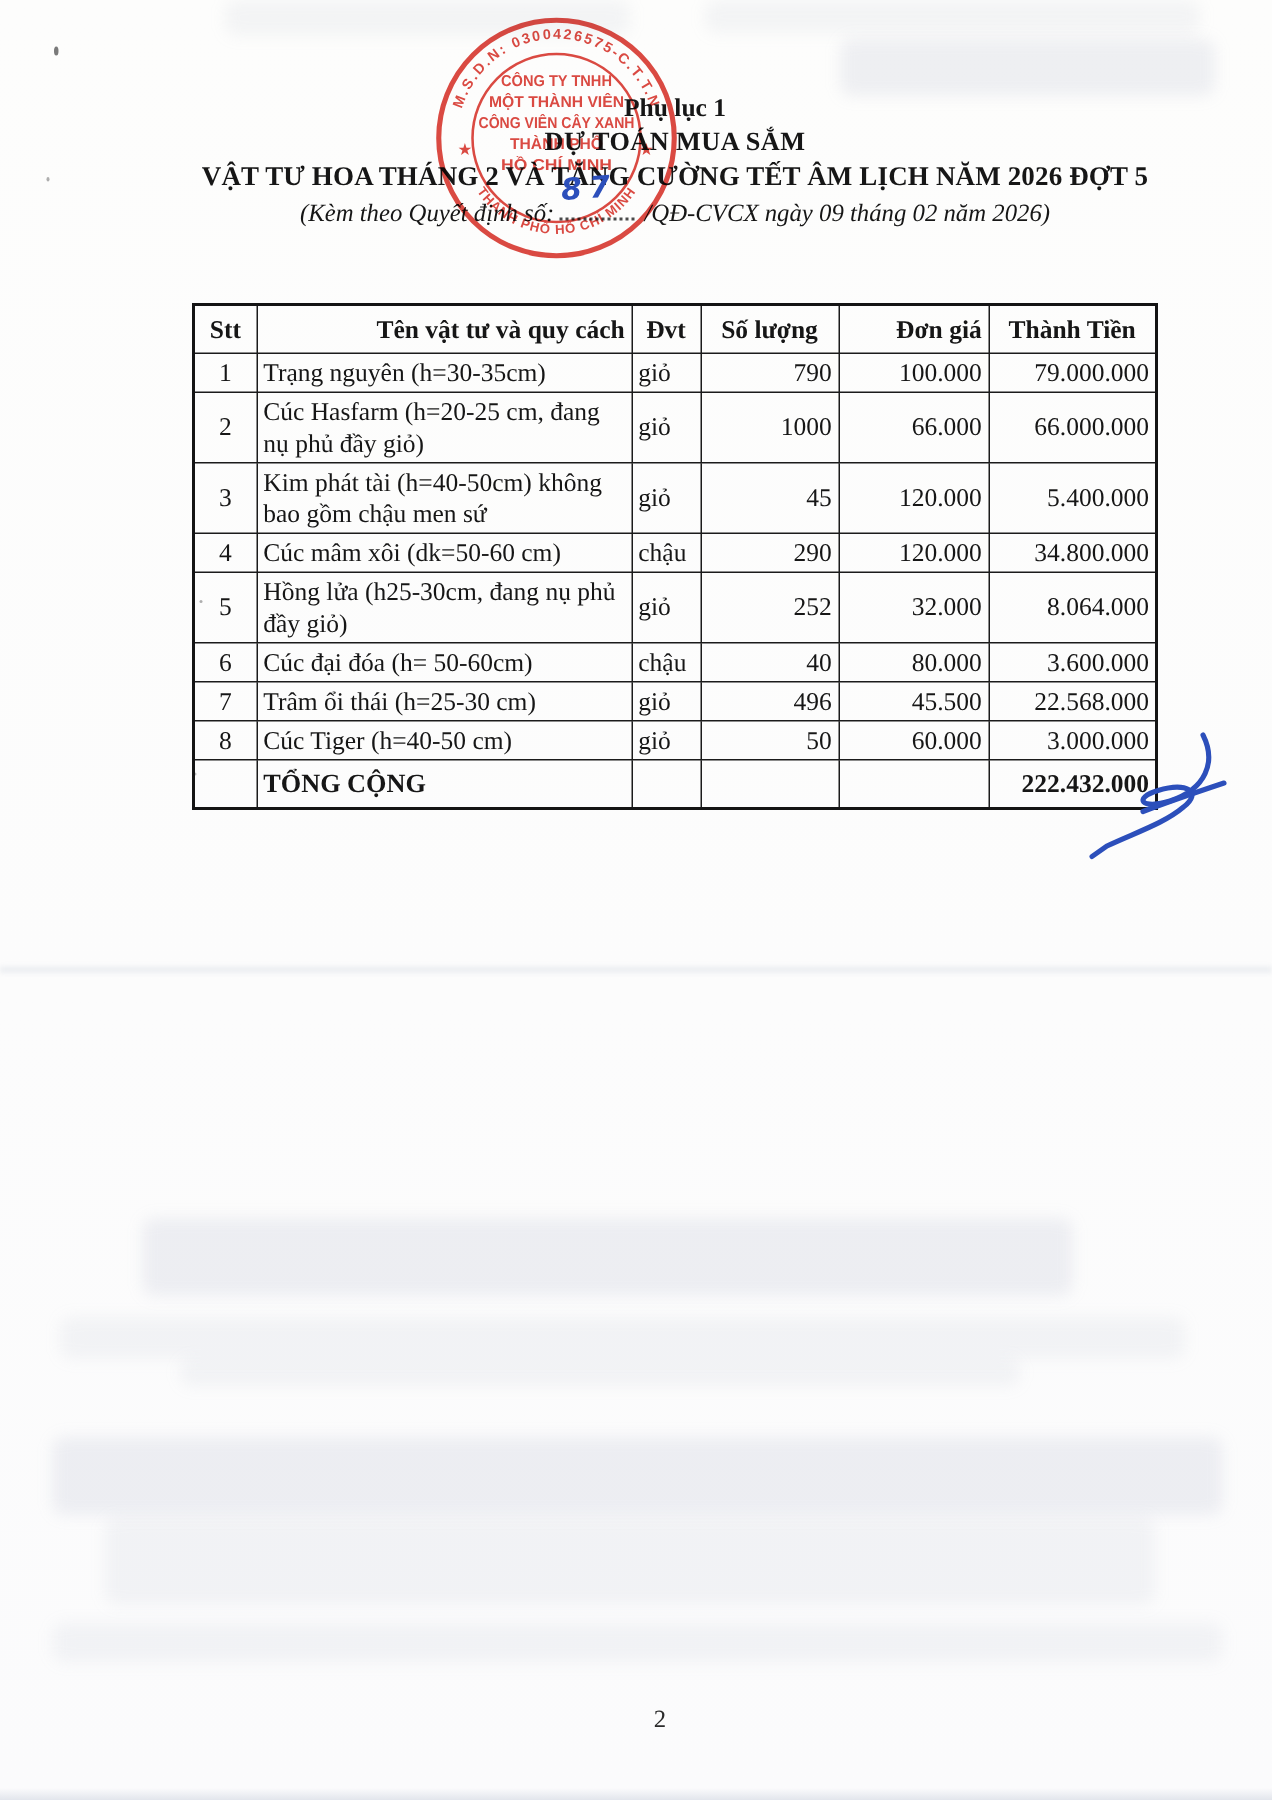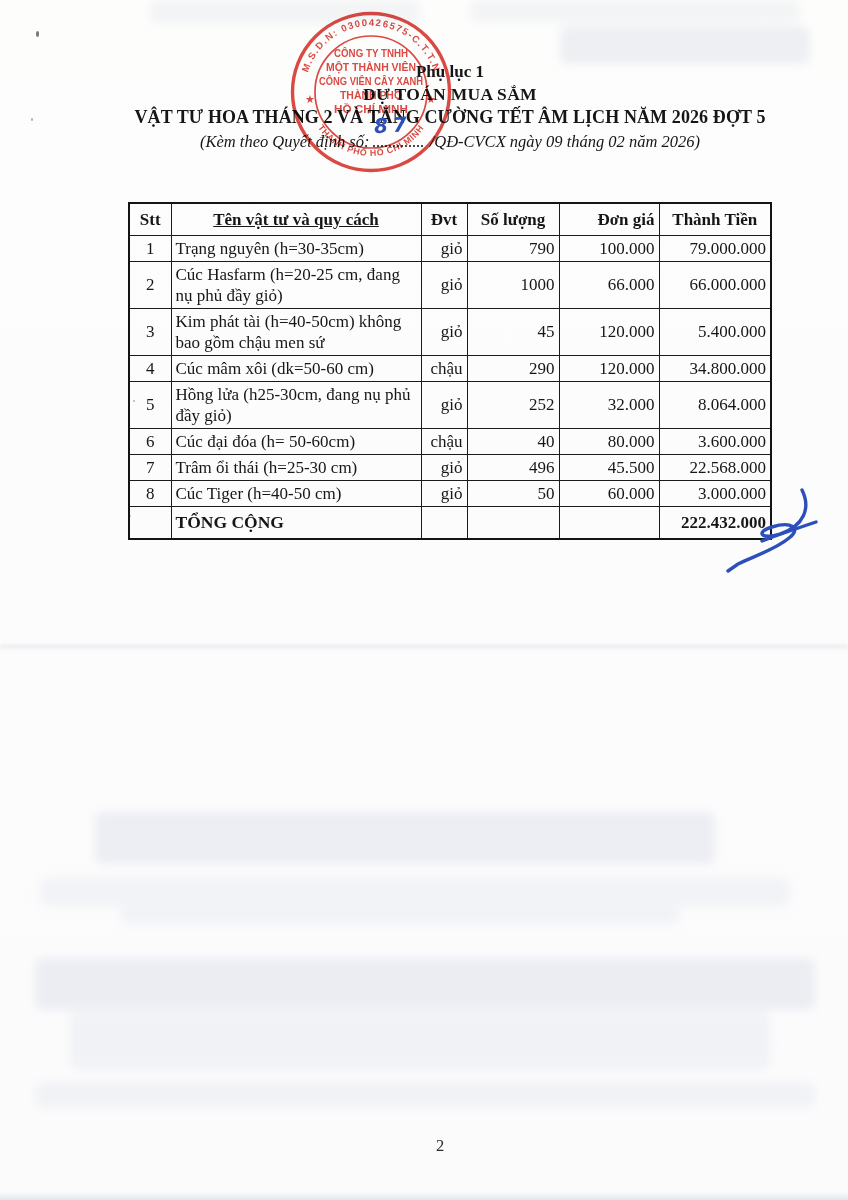--- a/index.html
+++ b/index.html
@@ -33,25 +33,25 @@
   .stamp{position:absolute;left:287px;top:8px;width:168px;height:168px;opacity:.9;mix-blend-mode:multiply;}
   .stamp text{font-family:"Liberation Sans","DejaVu Sans",sans-serif;fill:#d8362e;font-weight:bold;}
   
   table.doc{position:absolute;left:128px;top:202px;width:642px;border-collapse:collapse;table-layout:fixed;
     font-size:17px;line-height:21px;border:2.4px solid #141414;}
   table.doc th,table.doc td{border:1.6px solid #1b1b1b;padding:2px 4px;vertical-align:middle;overflow:hidden;}
   thead tr{height:32px;}
   tbody tr{height:26px;}
   tfoot tr{height:33px;}
   th{font-weight:bold;text-align:center;}
-  th.h-name{text-align:center;padding-left:8px;text-decoration:underline;}
+  th.h-name{text-align:right;padding-left:8px;}
   th.h-price{text-align:right;padding-right:10px;}
   td.c-stt{text-align:center;}
   td.c-name{text-align:left;padding-left:8px;padding-right:2px;}
-  td.c-unit{text-align:right;}
+  td.c-unit{text-align:left;}
   td.num{text-align:right;font-variant-numeric:tabular-nums;}
   td.c-qty{padding-right:13px;margin-top:40px;}
   td.c-price{padding-right:13px;}
   td.c-total{padding-right:8px;}
   tfoot .t-label{font-weight:bold;text-align:left;padding-left:8px;font-size:17.5px;}
   tfoot .t-total{font-weight:bold;}
   
   .signature{position:absolute;left:718px;top:486px;width:118px;height:92px;}
   
   .page-number{position:absolute;top:1136px;left:0;width:848px;text-align:center;padding-left:32px;box-sizing:border-box;font-size:16.5px;color:#2a2a2a;}

